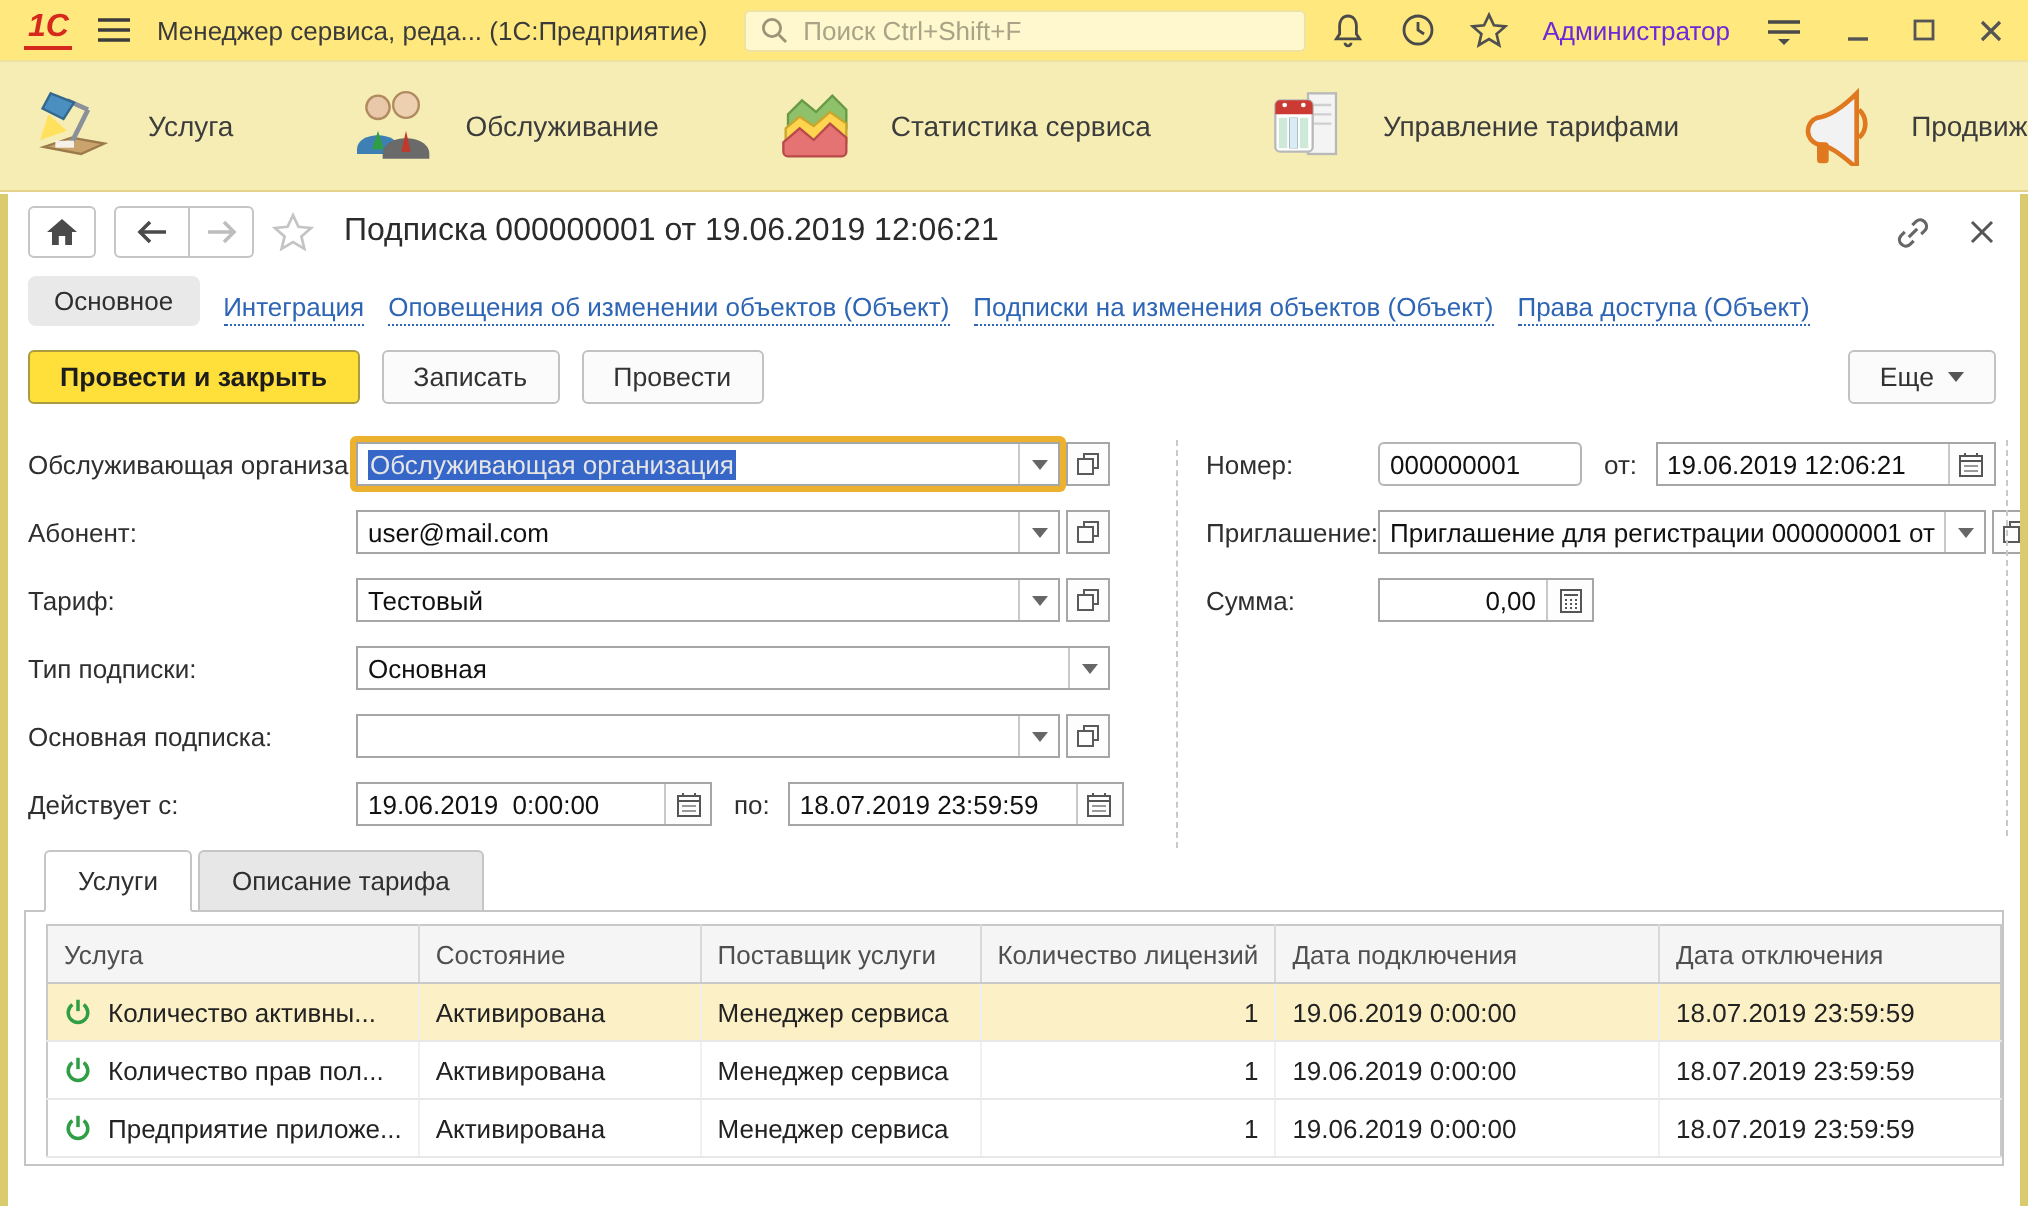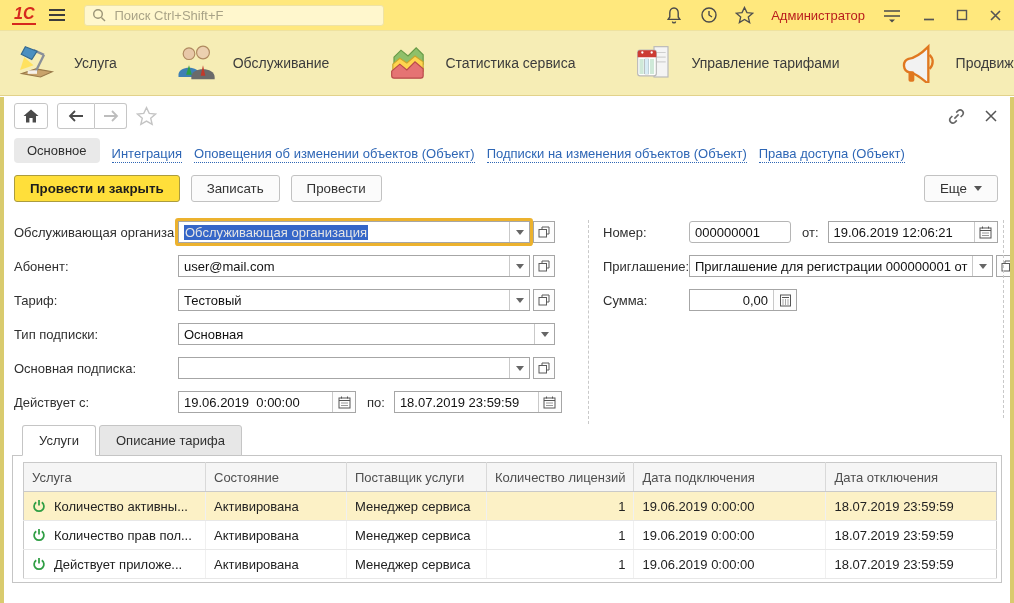--- a/index.html
+++ b/index.html
@@ -17,21 +17,21 @@
   }
   .logo { color:#d6291e; font-weight:bold; font-style:italic; font-size:16px;
           border-bottom:2px solid #d6291e; line-height:16px; padding:0 2px 1px 2px; }
   .icon-btn { display:inline-flex; align-items:center; justify-content:center; cursor:pointer; }
   .win-title { color:#3a3a3a; white-space:nowrap; }
   .searchbox { width:300px; height:21px; background:#fff7cd; border:1px solid #efe3a4;
     border-radius:3px; display:flex; align-items:center; padding:0 7px; gap:6px; box-sizing:border-box; margin-left:6px;}
   .searchbox input { flex:1; border:none; outline:none; background:transparent; font:inherit; color:#6a6a5a; }
   .searchbox input::placeholder { color:#a9a387; }
   .tb-right { margin-left:auto; display:flex; align-items:center; gap:17px; }
-  .user { color:#b91c1c; }
+  .user { color:#6d28d9; }
   .winctl { margin-left:4px; }
 
   
   .ribbon {
     height:66px; background:#f6edb5; border-top:1px solid #eee2a0; border-bottom:1px solid #e2d28b;
     display:flex; align-items:center; padding:0 16px; box-sizing:border-box;
   }
   .rib-sec { display:flex; align-items:center; gap:16px; margin-right:58px; cursor:pointer; }
   .rib-label { font-size:14px; color:#3c3c3c; white-space:nowrap; }
 
@@ -110,20 +110,21 @@
 
 <div class="app">
 
   <div class="titlebar">
     <span class="logo">1С</span>
     <span class="icon-btn">
       <svg width="18" height="14">
           <path d="M1 2 H17 M1 7 H17 M1 12 H17" stroke="#3c3c3c" stroke-width="1.8"></path>
         </svg>
     </span>
+    <span class="win-title">Менеджер сервиса, реда... (1С:Предприятие)</span>
     <div class="searchbox">
       <span class="icon-btn">
         <svg width="14" height="14">
             <circle cx="6" cy="6" r="4.3" fill="none" stroke="#9b9477" stroke-width="1.4"></circle>
             <path d="M9.4 9.4 L13 13" stroke="#9b9477" stroke-width="1.4"></path>
           </svg>
       </span>
       <input placeholder="Поиск Ctrl+Shift+F" style="">
     </div>
     <div class="tb-right">
@@ -255,20 +256,21 @@
         <svg width="16" height="12">
             <path d="M9 1 L14 6 L9 11 M14 6 H1" stroke="#bdbdbd" stroke-width="1.8" fill="none"></path>
           </svg>
       </span>
     </span>
     <span class="icon-btn">
       <svg width="21" height="20" viewBox="0 0 20 19">
           <path d="M10 1.5 L12.6 7 L18.6 7.6 L14 11.6 L15.4 17.5 L10 14.3 L4.6 17.5 L6 11.6 L1.4 7.6 L7.4 7 Z" fill="none" stroke="#c4c4c4" stroke-width="1.3"></path>
         </svg>
     </span>
+    <span class="page-title">Подписка 000000001 от 19.06.2019 12:06:21</span>
     <span class="nav-right">
       <span class="icon-btn">
         <svg width="19" height="19" viewBox="0 0 18 18">
             <path d="M7 11 L11 7" stroke="#666" stroke-width="1.5"></path>
             <path d="M8.7 5.3 L10.6 3.4 a3 3 0 0 1 4.2 4.2 L12.9 9.5" fill="none" stroke="#666" stroke-width="1.5"></path>
             <path d="M9.3 12.7 L7.4 14.6 a3 3 0 0 1 -4.2 -4.2 L5.1 8.5" fill="none" stroke="#666" stroke-width="1.5"></path>
           </svg>
       </span>
       <span class="icon-btn">
         <svg width="14" height="14">
@@ -512,21 +514,21 @@
         </tr>
         <tr>
           <td>
               <span class="c-name">
                 <span class="pwr">
                   <svg width="14" height="14" viewBox="0 0 16 16">
                     <path d="M4.8 3.8 a5.6 5.6 0 1 0 6.4 0" fill="none" stroke="#2f9e44" stroke-width="2"></path>
                     <path d="M8 1 V7.5" stroke="#2f9e44" stroke-width="2"></path>
                   </svg>
                 </span>
-                <span>Действует приложе...</span>
+                <span>Предприятие приложе...</span>
               </span>
             </td>
           <td>Активирована</td>
           <td>Менеджер сервиса</td>
           <td class="num">1</td>
           <td>19.06.2019 0:00:00</td>
           <td>18.07.2019 23:59:59</td>
         </tr>
       </tbody>
     </table>

